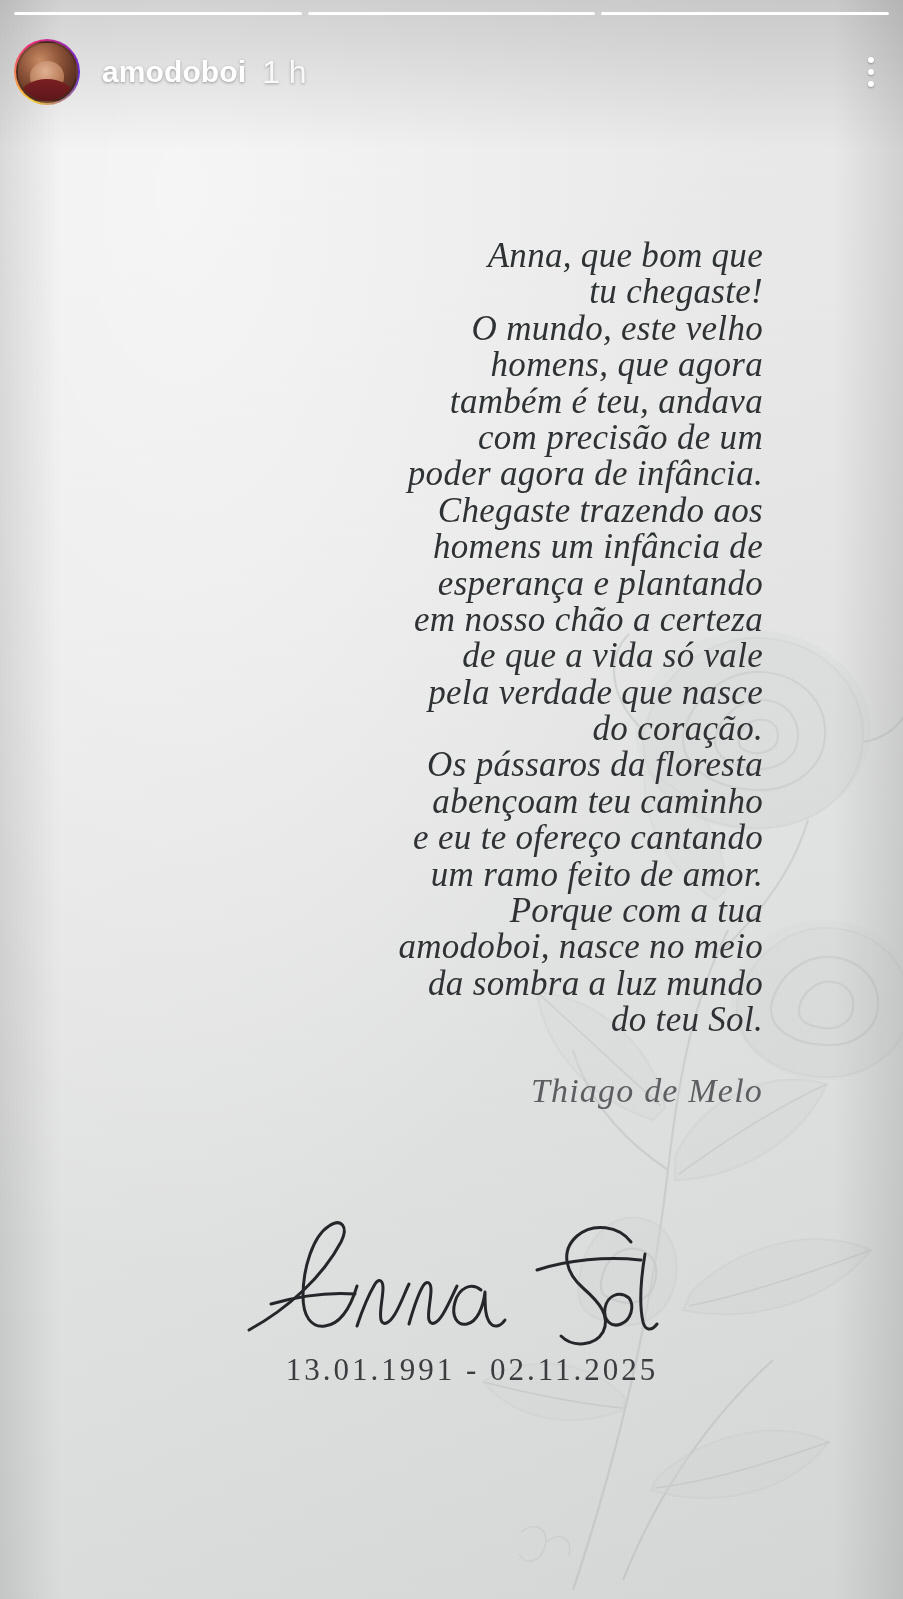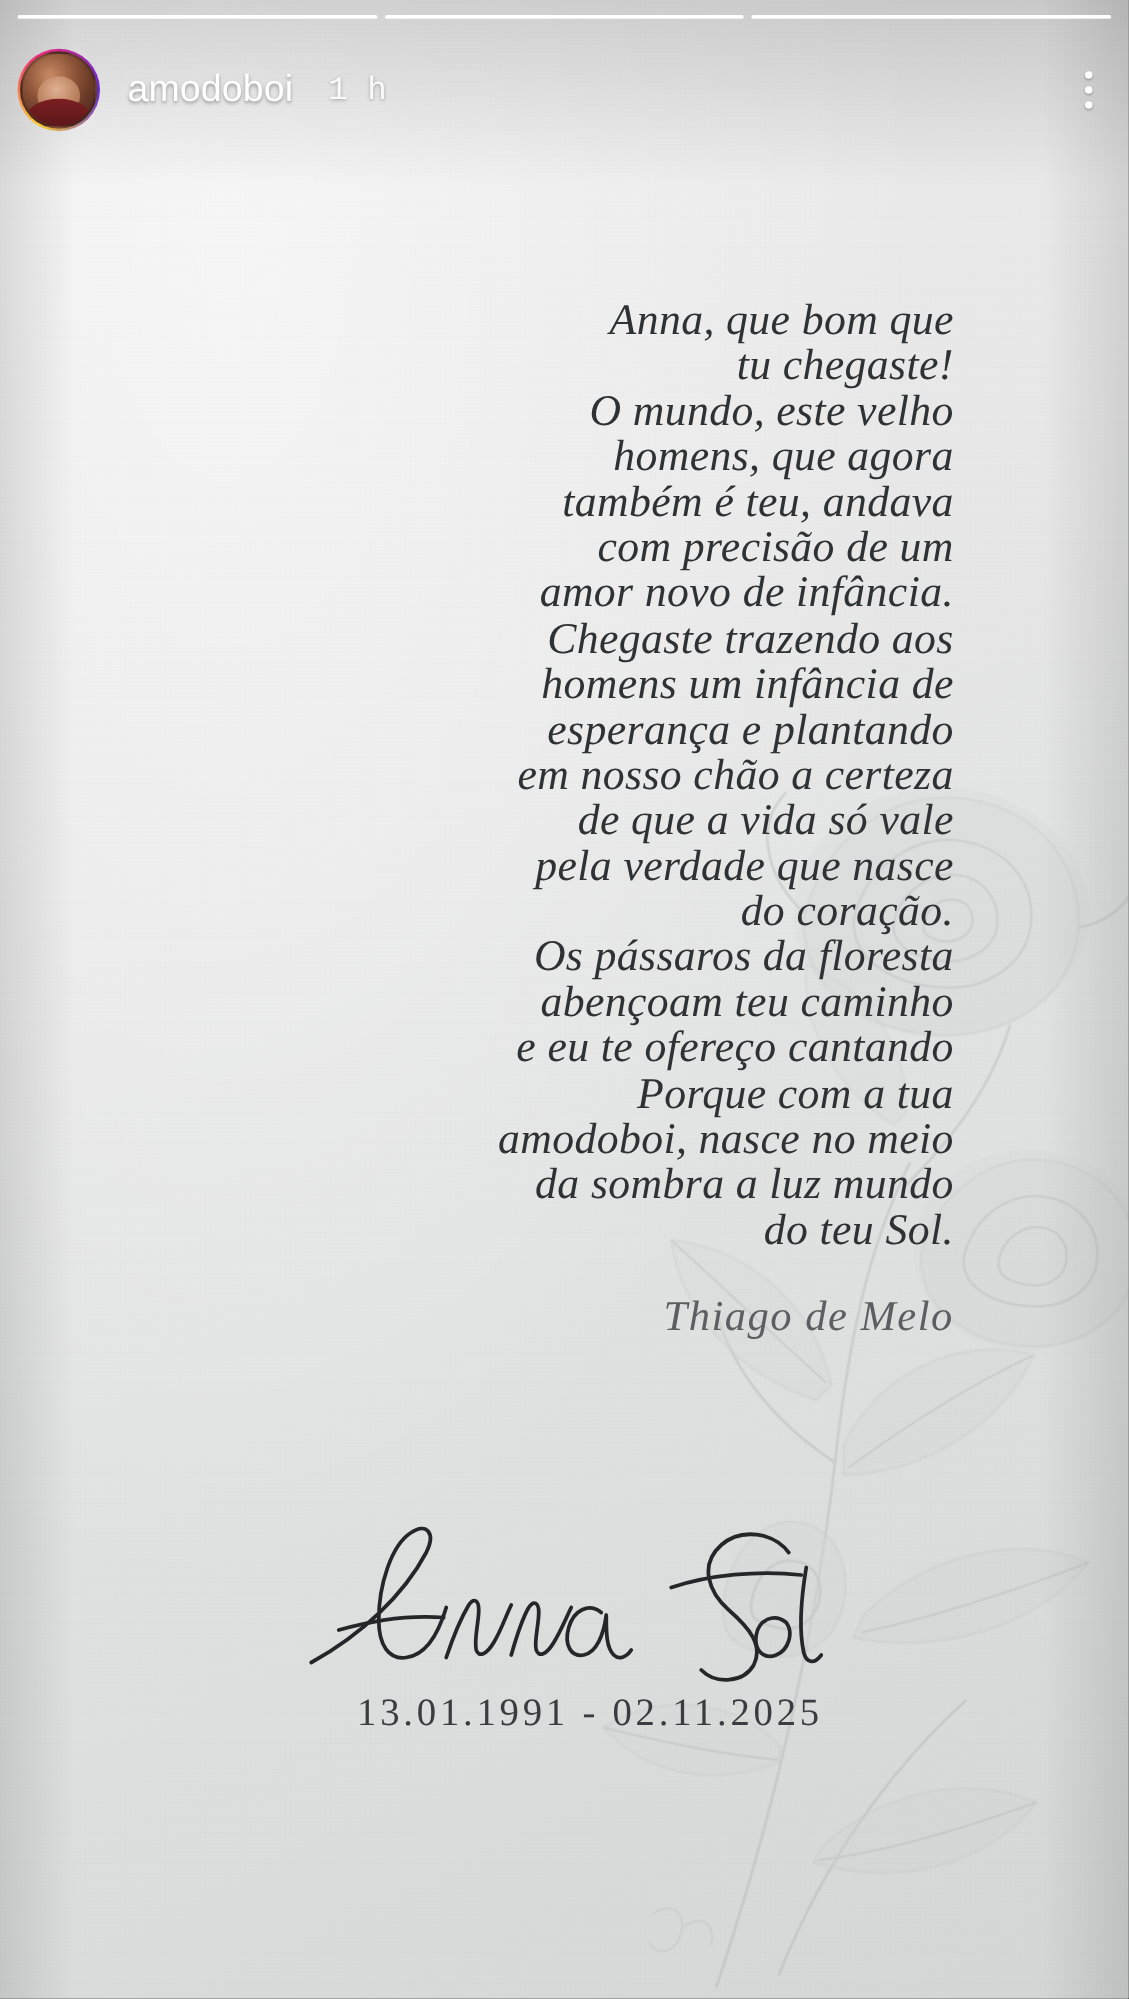--- a/index.html
+++ b/index.html
@@ -79,31 +79,30 @@
     left:50%; bottom:-8px;
     width:52px; height:30px;
     transform:translateX(-50%);
     border-radius:50% 50% 0 0;
     background: linear-gradient(180deg,#7b1f22 0%, #521417 100%);
   }
   .username {
     margin-left: 22px;
     color: #ffffff;
     font-size: 30px;
-    font-weight: 400;
+    font-weight: 700;
     letter-spacing: 0.1px;
     text-shadow: 0 1px 3px rgba(0,0,0,0.35);
   }
   .timestamp {
-    margin-left: 28px;
+    margin-left: 16px;
     color: rgba(255,255,255,0.92);
-    font-size: 26px;
+    font-size: 32px;
     font-weight: 400;
     text-shadow: 0 1px 3px rgba(0,0,0,0.3);
-    font-family: Liberation Mono, monospace;
   }
   .menu-btn {
     margin-left: auto;
     width: 36px; height: 48px;
     display: flex;
     flex-direction: column;
     align-items: center;
     justify-content: center;
     gap: 6px;
     cursor: pointer;
@@ -284,31 +283,32 @@
     </svg>
   </div>
 
   <div class="poem">
     <span class="line">Anna, que bom que</span>
     <span class="line">tu chegaste!</span>
     <span class="line">O mundo, este velho</span>
     <span class="line">homens, que agora</span>
     <span class="line">também é teu, andava</span>
     <span class="line">com precisão de um</span>
-    <span class="line">amor novo de infância.</span>
+    <span class="line">poder agora de infância.</span>
     <span class="line">Chegaste trazendo aos</span>
     <span class="line">homens um infância de</span>
     <span class="line">esperança e plantando</span>
     <span class="line">em nosso chão a certeza</span>
     <span class="line">de que a vida só vale</span>
     <span class="line">pela verdade que nasce</span>
     <span class="line">do coração.</span>
     <span class="line">Os pássaros da floresta</span>
     <span class="line">abençoam teu caminho</span>
     <span class="line">e eu te ofereço cantando</span>
+    <span class="line">um ramo feito de amor.</span>
     <span class="line">Porque com a tua</span>
     <span class="line">amodoboi, nasce no meio</span>
     <span class="line">da sombra a luz mundo</span>
     <span class="line">do teu Sol.</span>
     <span class="author">Thiago de Melo</span>
   </div>
 
   <div class="signature">
     <svg width="430" height="150" viewBox="0 0 430 150" xmlns="http://www.w3.org/2000/svg">
       <g fill="none" stroke="#24272a" stroke-width="3" stroke-linecap="round" stroke-linejoin="round">

